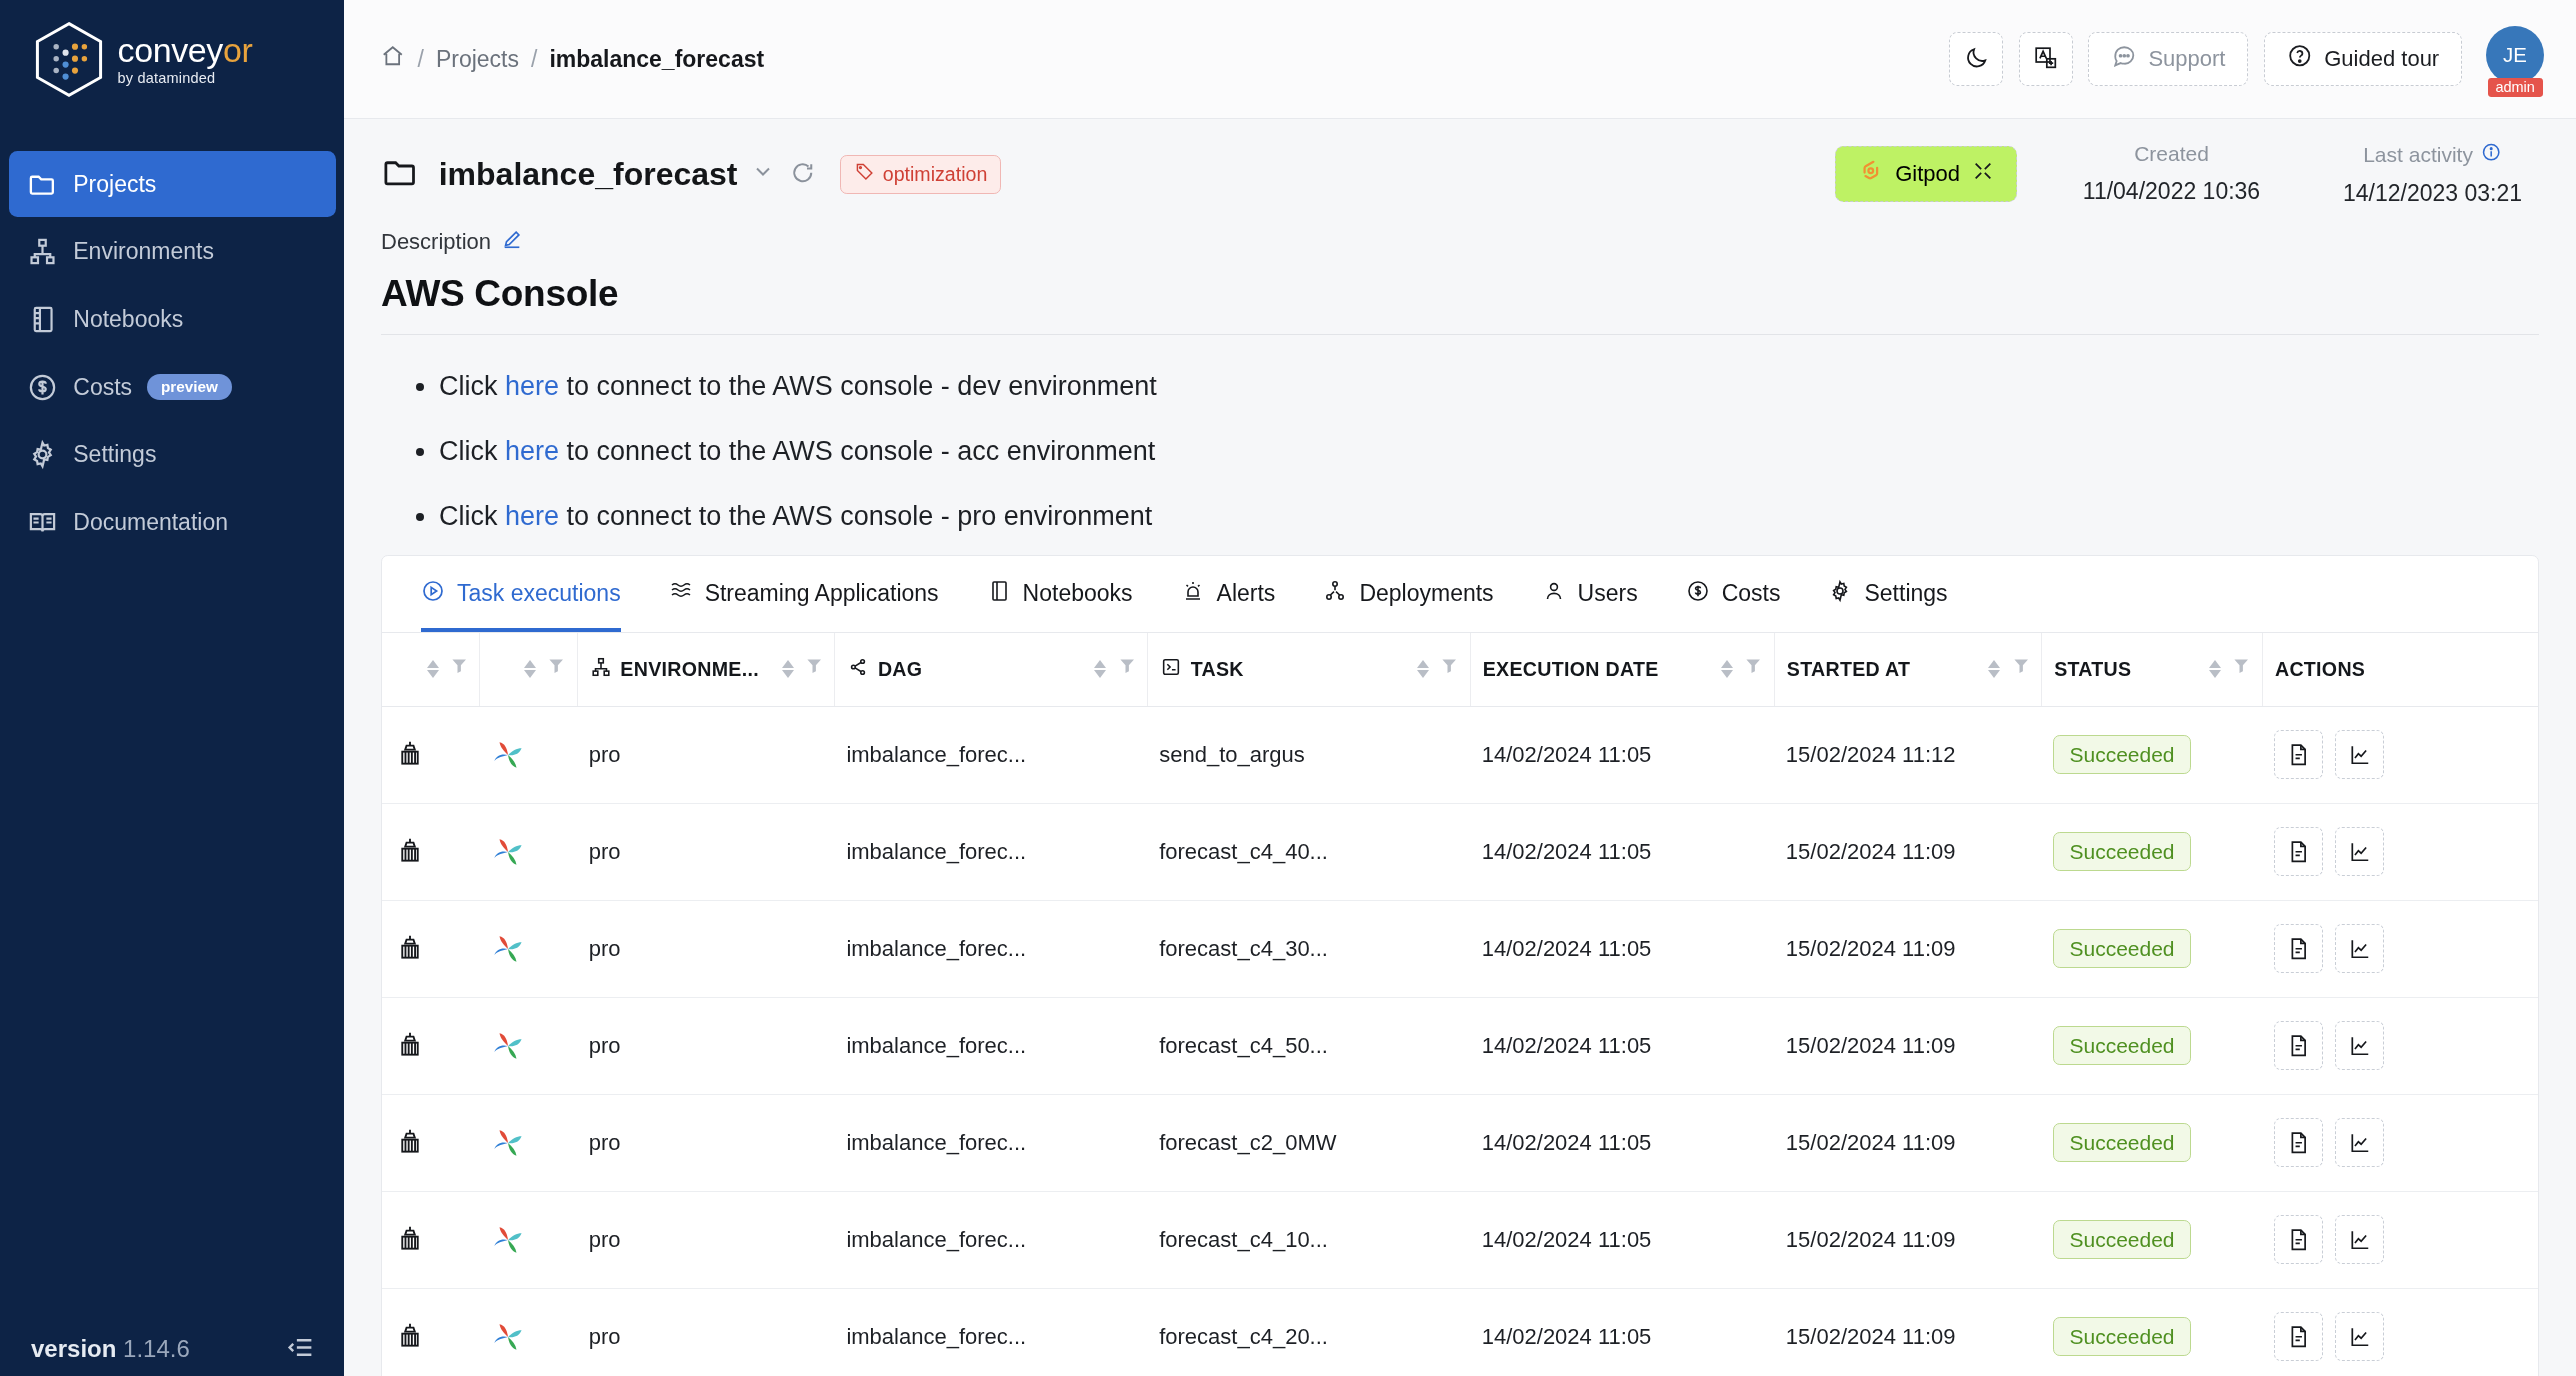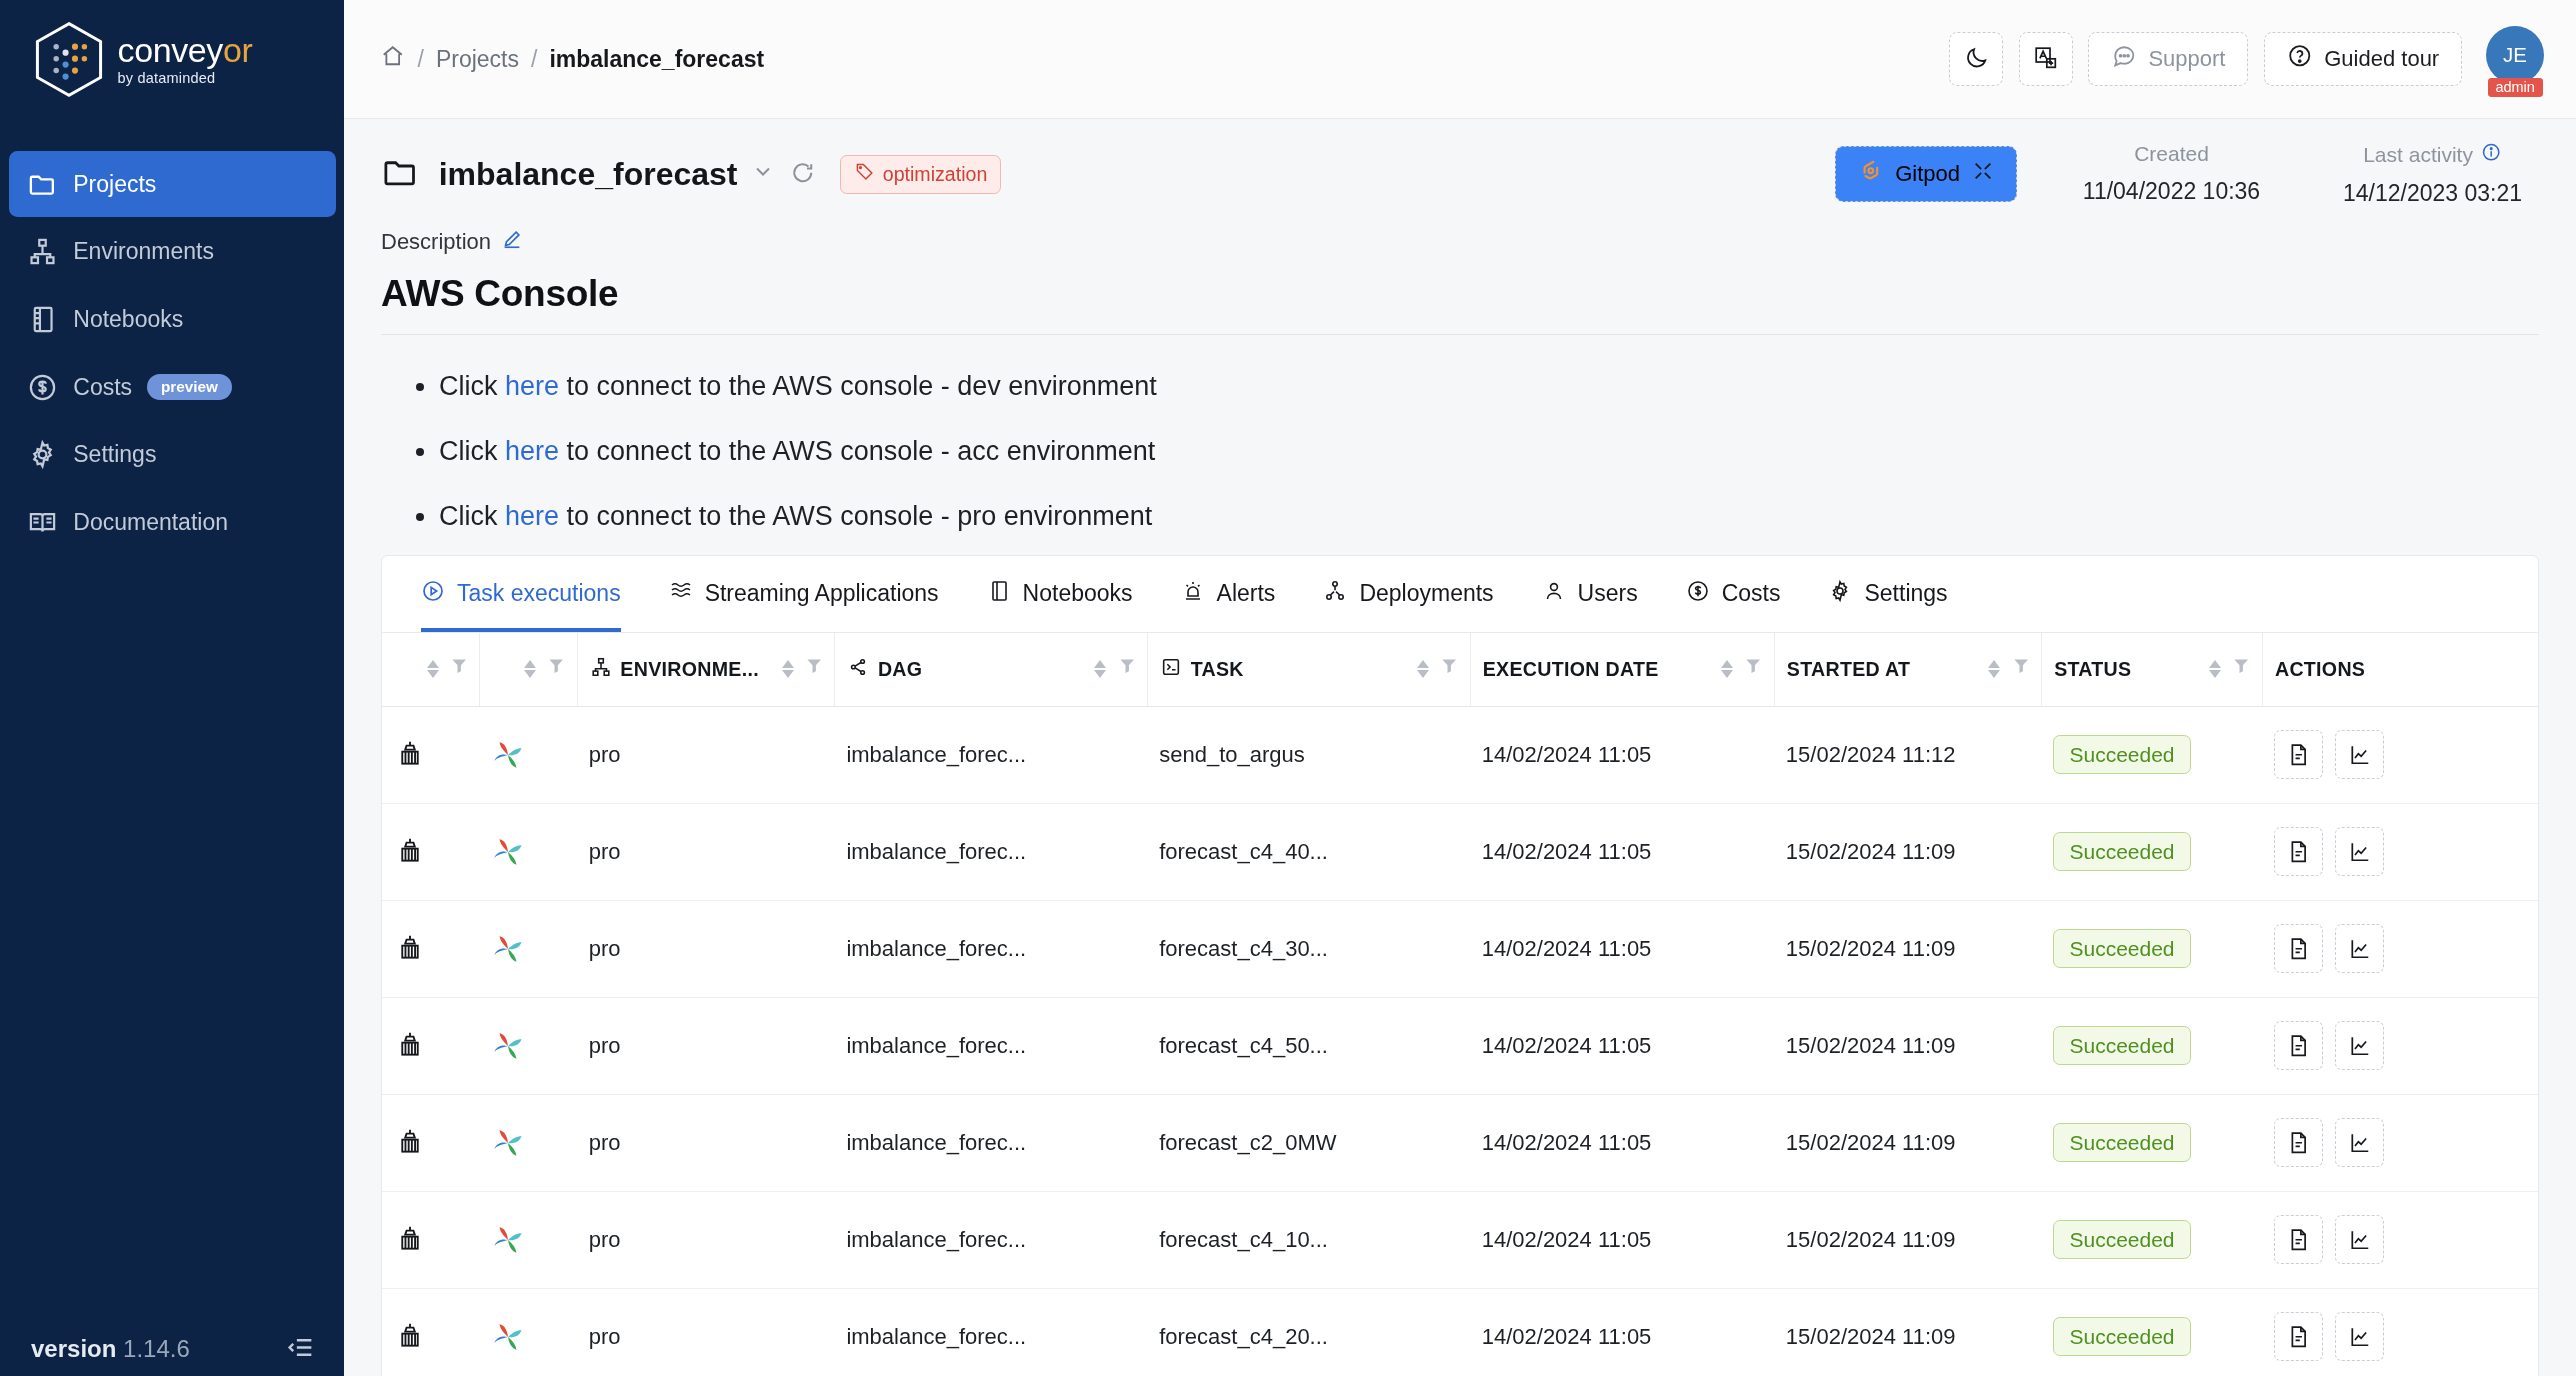--- a/index.html
+++ b/index.html
@@ -95,21 +95,21 @@
   .proj-title { font-size: 32px; font-weight: 700; color: #141619; margin-left: 18.7px; }
   .chev { margin-left: 13.6px; color: #8b929c; font-size: 22px; }
   .refresh { margin-left: 15.3px; }
   .tag-opt {
     margin-left: 24px; display: flex; align-items: center; gap: 8.5px;
     border: 0.9px solid #f0b7b4; background: #fdecea; color: #cf4035;
     border-radius: 6.8px; padding: 6px 13px; font-size: 19.6px;
   }
   .proj-right { margin-left: auto; display: flex; align-items: flex-start; gap: 48px; }
   .gitpod {
-    height: 56px; border: 0.9px dashed #c8ccd3; border-radius: 8.5px; background: #3b82f6;
+    height: 56px; border: 0.9px dashed #c8ccd3; border-radius: 8.5px; background: #bef264;
     display: flex; align-items: center; gap: 12px; padding: 0 22px; font-size: 22px; cursor: pointer;
     margin-top: 3.4px;
   }
   .meta { text-align: center; min-width: 213px; }
   .meta-lbl { font-size: 21px; color: #8d949e; display: flex; align-items: center; justify-content: center; gap: 8.5px; }
   .meta-val { font-size: 23px; color: #22252a; margin-top: 12px; }
 
   .desc-lbl { display: flex; align-items: center; gap: 10.2px; font-size: 22px; color: #32363c; margin-top: 17px; }
   .desc-h1 { font-size: 37px; font-weight: 700; color: #0f1114; margin-top: 17px; letter-spacing: -0.3px; }
   .desc-rule { height: 0.9px; background: #e2e4e8; margin-top: 18.7px; }

